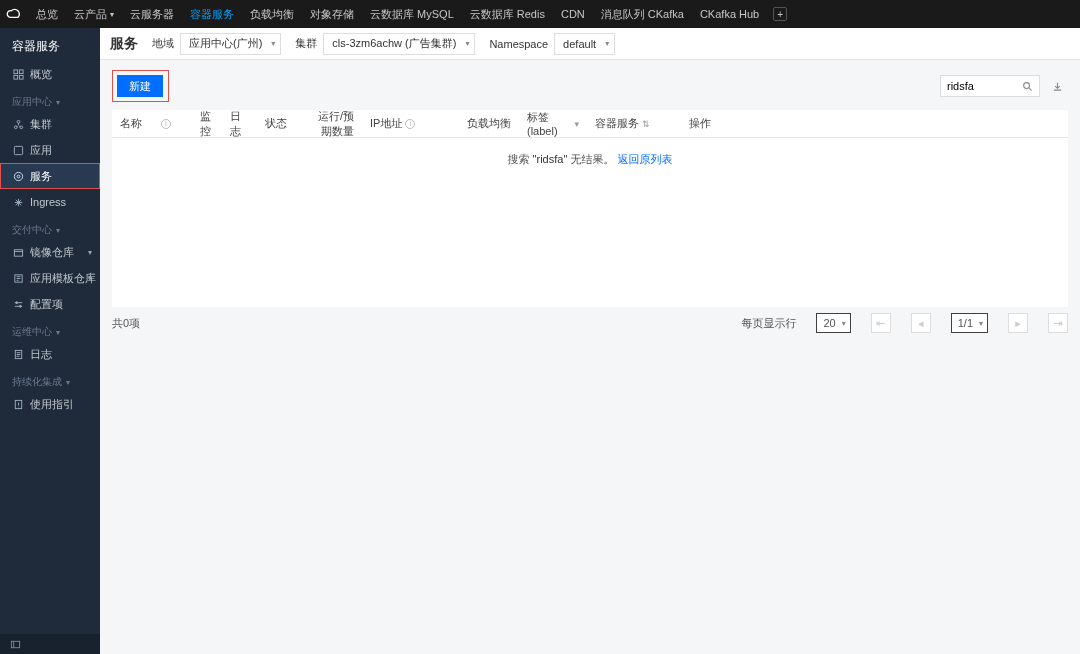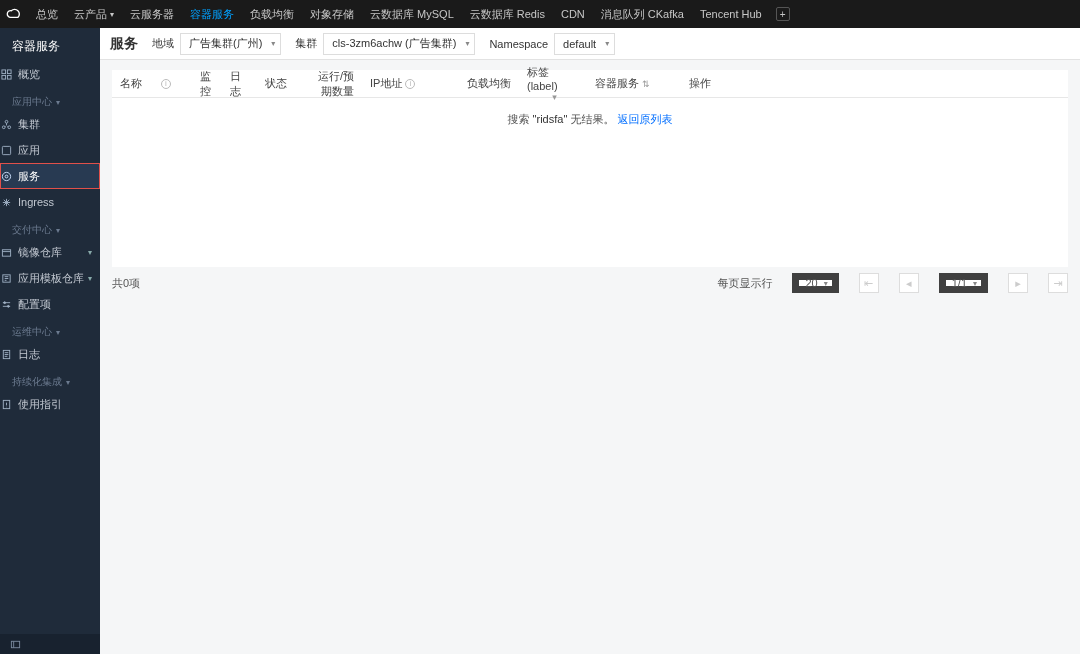--- a/index.html
+++ b/index.html
@@ -9,21 +9,21 @@
   .topnav .logo { width: 28px; height: 28px; display: flex; align-items: center; justify-content: center; }
   .topnav .logo svg { width: 16px; height: 16px; }
   .topnav .nav-item { padding: 0 8px; height: 28px; display: flex; align-items: center; cursor: pointer; font-size: 11px; }
   .topnav .nav-item.active { color: #00a1ff; }
   .topnav .caret { margin-left: 3px; font-size: 8px; }
   .topnav .plus { border: 1px solid #555; width: 14px; height: 14px; display:flex;align-items:center;justify-content:center;border-radius:2px; font-size:10px; margin-left:6px; }
   
   .layout { display: flex; height: calc(100% - 28px); }
   .sidebar { width: 100px; background: #1f2b3a; color: #c2c8d1; overflow-y: auto; font-size:11px; position:relative; }
   .sidebar .product-title { padding: 10px 12px 6px 12px; font-size: 12px; color: #fff; font-weight: 500; }
-  .sidebar .side-item { display:flex; align-items:center; height:26px; padding-left:0; cursor:pointer; position:relative; }
+  .sidebar .side-item { display:flex; align-items:center; height:26px; padding-left:12px; cursor:pointer; position:relative; }
   .sidebar .side-item.active { background: #283a52; color:#fff; }
   .sidebar .side-item .icon { width:12px; height:12px; margin-right:6px; display:inline-flex; align-items:center; justify-content:center; }
   .sidebar .side-item .chev { position:absolute; right:8px; font-size:8px; color:#8aa; }
   .sidebar .section-label { padding: 8px 0 2px 12px; font-size:10px; color:#6b7a8f; display:flex; align-items:center; }
   .sidebar .section-label .chev-s { margin-left:4px; font-size:8px; }
   .sidebar .red-outline { outline: 1px solid #e1504a; outline-offset:-1px; }
   .sidebar .bottom-toggle { position:absolute; bottom:0; left:0; width:100%; height:20px; background:#18222f; display:flex; align-items:center; justify-content:flex-start; padding-left:10px; cursor:pointer; }
   
   .main { flex: 1; background: #f5f6f7; display:flex; flex-direction:column; }
   .main-header { height: 32px; background: #fff; border-bottom: 1px solid #e2e2e2; display:flex; align-items:center; padding: 0 10px; }
@@ -43,33 +43,33 @@
   .table { background:#fff; }
   .thead { display:flex; height:28px; border-bottom:1px solid #e7e7e7; align-items:center; font-size:11px; color:#444; }
   .th { padding:0 8px; display:flex; align-items:center; }
   .th .info-ic { margin-left:3px; color:#bbb; border:1px solid #bbb; border-radius:50%; width:10px; height:10px; font-size:8px; display:inline-flex; align-items:center; justify-content:center; }
   .th .filter-ic, .th .sort-ic { margin-left:3px; font-size:9px; color:#999; }
   .empty { text-align:center; padding: 14px 0 140px 0; font-size:11px; color:#555; background:#fff;}
   .empty .kw { color:#333; }
   .empty a { color:#006eff; text-decoration:none; cursor:pointer; }
   .pager { display:flex; align-items:center; justify-content:space-between; padding:6px 0 2px 0; font-size:11px; color:#555; }
   .pager .right { display:flex; align-items:center; gap:20px; }
-  .pager .sel { display:inline-flex; align-items:center; border:7px solid #404040; height:20px; padding:0 14px 0 6px; position:relative; background:#fff; cursor:pointer; }
+  .pager .sel { display:inline-flex; align-items:center; border:1px solid #404040; height:20px; padding:0 14px 0 6px; position:relative; background:#fff; cursor:pointer; }
   .pager .sel .car { position:absolute; right:4px; font-size:8px; color:#888; }
   .pager .pbtn { width:20px; height:20px; border:1px solid #ddd; background:#fff; display:flex; align-items:center; justify-content:center; cursor:pointer; color:#666; }
   .pager .pbtn.disabled { color:#ccc; cursor:default; }
   
   .c-name { width:80px;gap:16px; }
   .c-mon  { width:30px; }
   .c-log  { width:35px; }
   .c-stat { width:50px; }
   .c-pods { width:55px;text-align:right; }
   .c-ip   { width:97px; }
   .c-lb   { width:60px; }
-  .c-label{ width:68px;flex-direction:column; }
+  .c-label{ width:68px; }
   .c-time { width:94px; }
   .c-op   { width:60px; }
   
   .mini-svg { width:11px; height:11px; }
 </style>
 </head>
 <body>
 
 <div class="topnav">
   <div class="logo">
@@ -102,21 +102,21 @@
   <div class="nav-item">
       <span>云数据库 Redis</span>
     </div>
   <div class="nav-item">
       <span>CDN</span>
     </div>
   <div class="nav-item">
       <span>消息队列 CKafka</span>
     </div>
   <div class="nav-item">
-      <span>Tencent Hub</span>
+      <span>CKafka Hub</span>
     </div>
   <div class="plus">+</div>
 </div>
 
 <div class="layout">
 
   <div class="sidebar">
     <div class="product-title">容器服务</div>
 
     <div class="side-item">
@@ -241,36 +241,57 @@
           <path d="M4 2.5v7"></path>
         </svg>
     </div>
   </div>
 
   <div class="main">
     <div class="main-header">
       <span class="page-title">服务</span>
       <span class="lbl">地域</span>
       <div class="select">
-          <span>广告集群(广州)</span>
+          <span>应用中心(广州)</span>
           <span class="car">▾</span>
         </div>
       <span class="lbl">集群</span>
       <div class="select" style="min-width:150px">
           <span>cls-3zm6achw (广告集群)</span>
           <span class="car">▾</span>
         </div>
       <span class="lbl">Namespace</span>
       <div class="select" style="min-width:60px">
           <span>default</span>
           <span class="car">▾</span>
         </div>
     </div>
 
     <div class="content">
+      <div class="toolbar">
+        <div class="left">
+          <span class="red-box">
+            <button class="btn-primary">新建</button>
+          </span>
+        </div>
+        <div class="searchbox">
+          <input type="text" value="ridsfa" style="">
+          <div class="sbtn">
+            <svg class="mini-svg" viewBox="0 0 12 12" stroke="#888" fill="none" stroke-width="1.2">
+                <circle cx="5" cy="5" r="3.2"></circle>
+                <path d="M7.5 7.5l3 3"></path>
+              </svg>
+          </div>
+          <div class="extra">
+            <svg class="mini-svg" viewBox="0 0 12 12" stroke="#888" fill="none" stroke-width="1.2">
+                <path d="M6 2v6M3.5 5.5L6 8l2.5-2.5M2 10h8"></path>
+              </svg>
+          </div>
+        </div>
+      </div>
 
       <div class="table">
         <div class="thead">
           <div class="th c-name">
               <span>名称</span>
               <span class="info-ic">i</span>
             </div>
           <div class="th c-mon">监控</div>
           <div class="th c-log">日志</div>
           <div class="th c-stat">状态</div>

